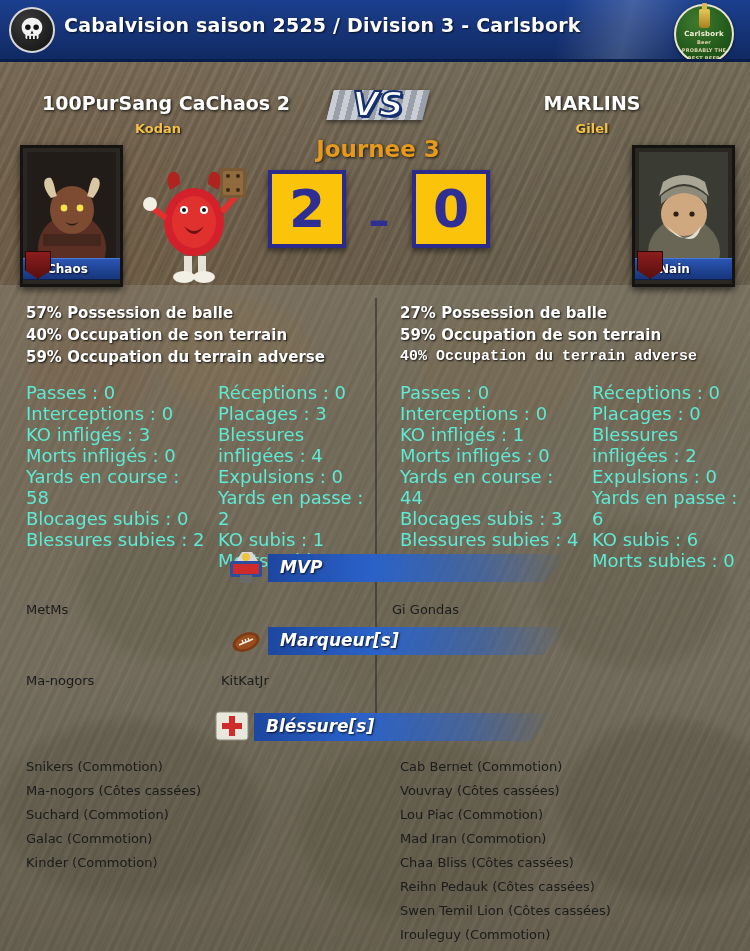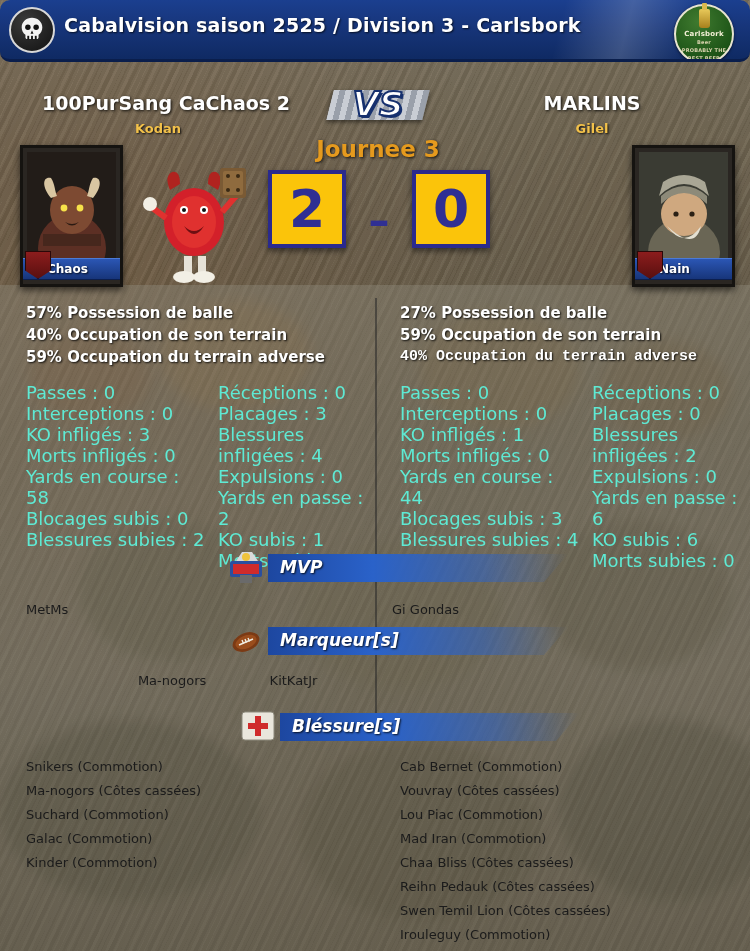--- a/index.html
+++ b/index.html
@@ -40,21 +40,20 @@
     position: absolute; left: 0; right: 0; top: 285px; bottom: 0;
     background: linear-gradient(180deg, rgba(140,135,120,.45), rgba(120,115,100,.42));
   }
 
   
   .header {
     position: absolute; left: 0; top: 0; width: 750px; height: 62px;
     background: linear-gradient(180deg,#1b3f8f 0%, #17357a 45%, #0f2a63 100%);
     border-bottom: 3px solid #0a1e4c;
     overflow: hidden;
-    border-radius: 10px;
   }
   .header .swoosh {
     position: absolute; right: -60px; top: -20px; width: 420px; height: 130px;
     background: linear-gradient(110deg, rgba(255,255,255,0) 40%, rgba(255,255,255,.18) 55%, rgba(255,255,255,0) 70%);
     transform: rotate(-6deg);
   }
   .skull-badge {
     position: absolute; left: 9px; top: 7px; width: 46px; height: 46px;
     border-radius: 50%;
     background: radial-gradient(circle at 35% 30%, #3a3a3a, #111);
@@ -405,24 +404,24 @@
     <div class="ico">
       <svg viewBox="0 0 44 44" width="44" height="44">
         <ellipse cx="22" cy="24" rx="14" ry="9" transform="rotate(-22 22 24)" fill="#7b3a14"></ellipse>
         <ellipse cx="22" cy="24" rx="11" ry="6.5" transform="rotate(-22 22 24)" fill="#9a4d1c"></ellipse>
         <path d="M15 27 L29 21" stroke="#f0ece0" stroke-width="1.6"></path>
         <path d="M18 22 l1.5 3.5 M21 21 l1.5 3.5 M24 20 l1.5 3.5" stroke="#f0ece0" stroke-width="1.4"></path>
       </svg>
     </div>
     <div class="label">Marqueur[s]</div>
   </div>
-  <div class="namelist" id="home-scorers" style="left: 26px; top: 669px; width: 340px; text-align: center;"><span style="display: inline-block; width: 195px;">Ma-nogors</span><span style="display: inline-block; width: auto;">KitKatJr</span></div>
+  <div class="namelist" id="home-scorers" style="left: 26px; top: 669px; width: 340px;"><span style="display: inline-block; width: 195px;">Ma-nogors</span><span style="display: inline-block; width: auto;">KitKatJr</span></div>
   <div class="namelist" id="away-scorers" style="left:392px;top:669px;"></div>
 
-  <div class="banner" style="left:228px;top:713px;width:340px;">
+  <div class="banner" style="left:202px;top:713px;width:340px;">
     <div class="bar"></div>
     <div class="ico">
       <svg viewBox="0 0 44 44" width="44" height="44">
         <rect x="6" y="8" width="32" height="28" rx="3" fill="#e9e6dc" stroke="#8d8a7c"></rect>
         <rect x="19" y="12" width="6" height="20" fill="#cf2b2b"></rect>
         <rect x="12" y="19" width="20" height="6" fill="#cf2b2b"></rect>
       </svg>
     </div>
     <div class="label">Bléssure[s]</div>
   </div>

